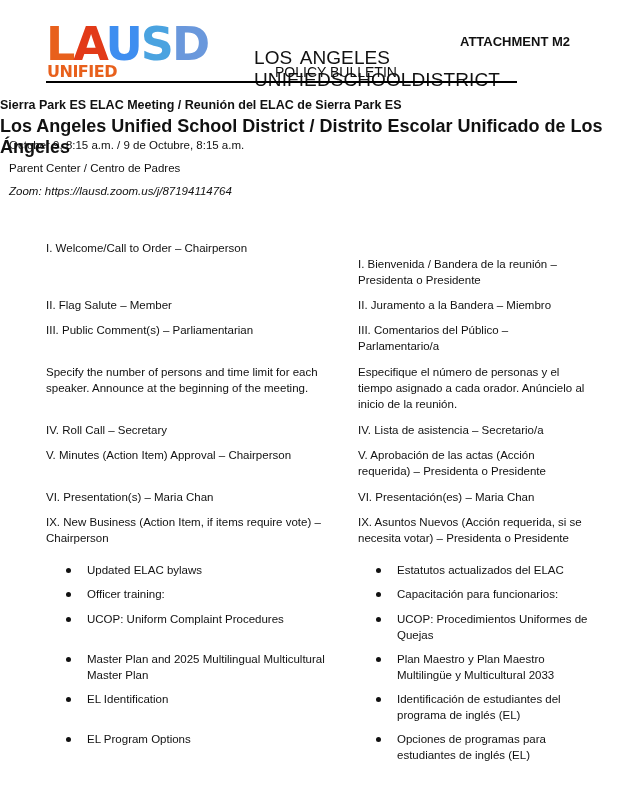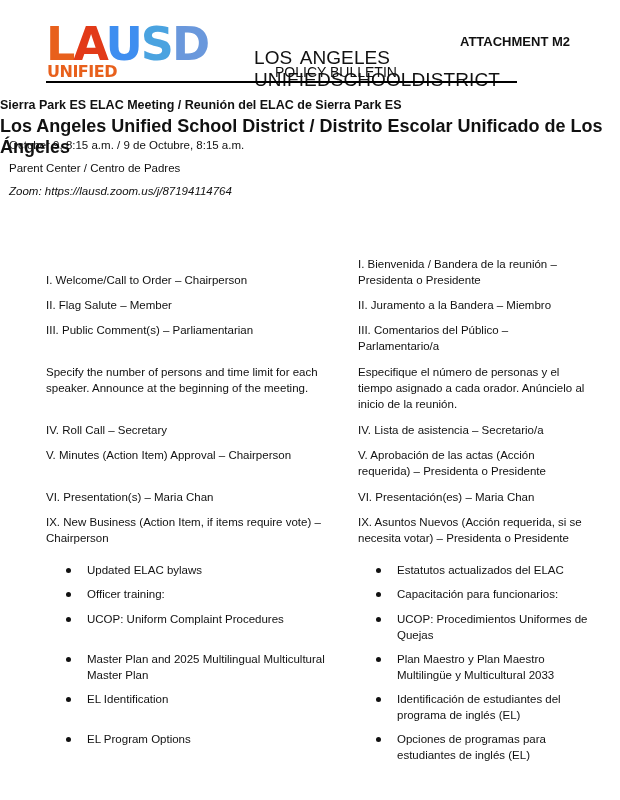--- a/index.html
+++ b/index.html
@@ -46,21 +46,21 @@
 <div class="bulletin">POLICY BULLETIN</div>
 <div class="rule"></div>
 
 <div class="center title1">Sierra Park ES ELAC Meeting / Reunión del ELAC de Sierra Park ES</div>
 <div class="center title2">Los Angeles Unified School District / Distrito Escolar Unificado de Los Ángeles</div>
 <div class="center meta date">October 9, 8:15 a.m. / 9 de Octubre, 8:15 a.m.</div>
 <div class="center meta place">Parent Center / Centro de Padres</div>
 <div class="center meta zoom">Zoom: https://lausd.zoom.us/j/87194114764</div>
 
 <div class="col left">
-  <div class="item" style="top:272px;left:0;width:280px">I. Welcome/Call to Order – Chairperson</div>
+  <div class="item" style="top:240px;left:0;width:280px">I. Welcome/Call to Order – Chairperson</div>
   <div class="item" style="top:297px;left:0;width:280px">II. Flag Salute – Member</div>
   <div class="item" style="top:322px;left:0;width:280px">III. Public Comment(s) – Parliamentarian</div>
   <div class="item" style="top:364px;left:0;width:275px">Specify the number of persons and time limit for each speaker. Announce at the beginning of the meeting.</div>
   <div class="item" style="top:422px;left:0;width:280px">IV. Roll Call – Secretary</div>
   <div class="item" style="top:447px;left:0;width:280px">V. Minutes (Action Item) Approval – Chairperson</div>
   <div class="item" style="top:489px;left:0;width:280px">VI. Presentation(s) – Maria Chan</div>
   <div class="item" style="top:514px;left:0;width:280px">IX. New Business (Action Item, if items require vote) – Chairperson</div>
 
   <div class="bullet" style="top:562px;left:20px;width:270px">
       <span class="dot"></span>

